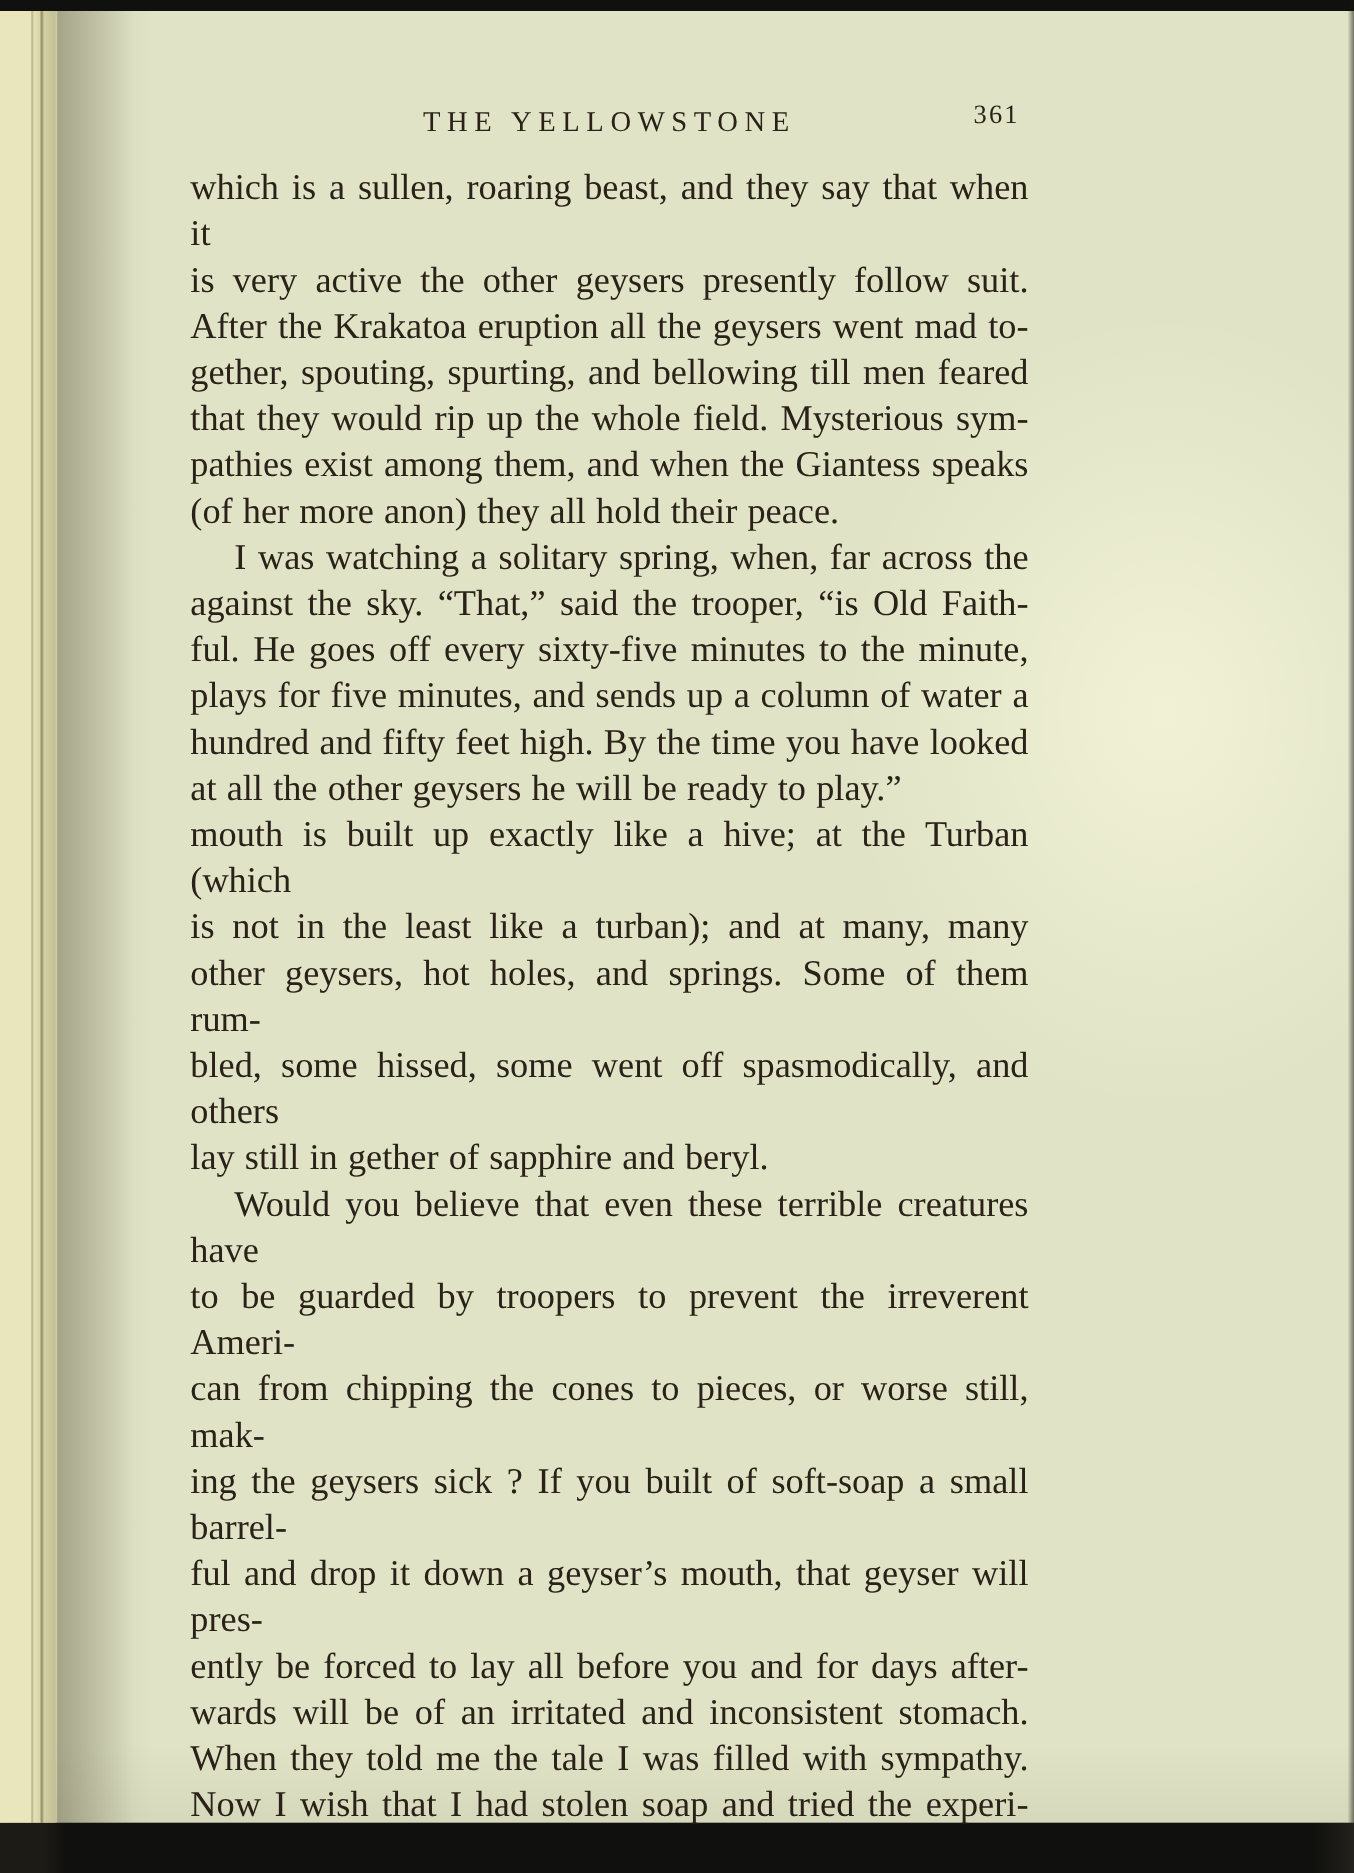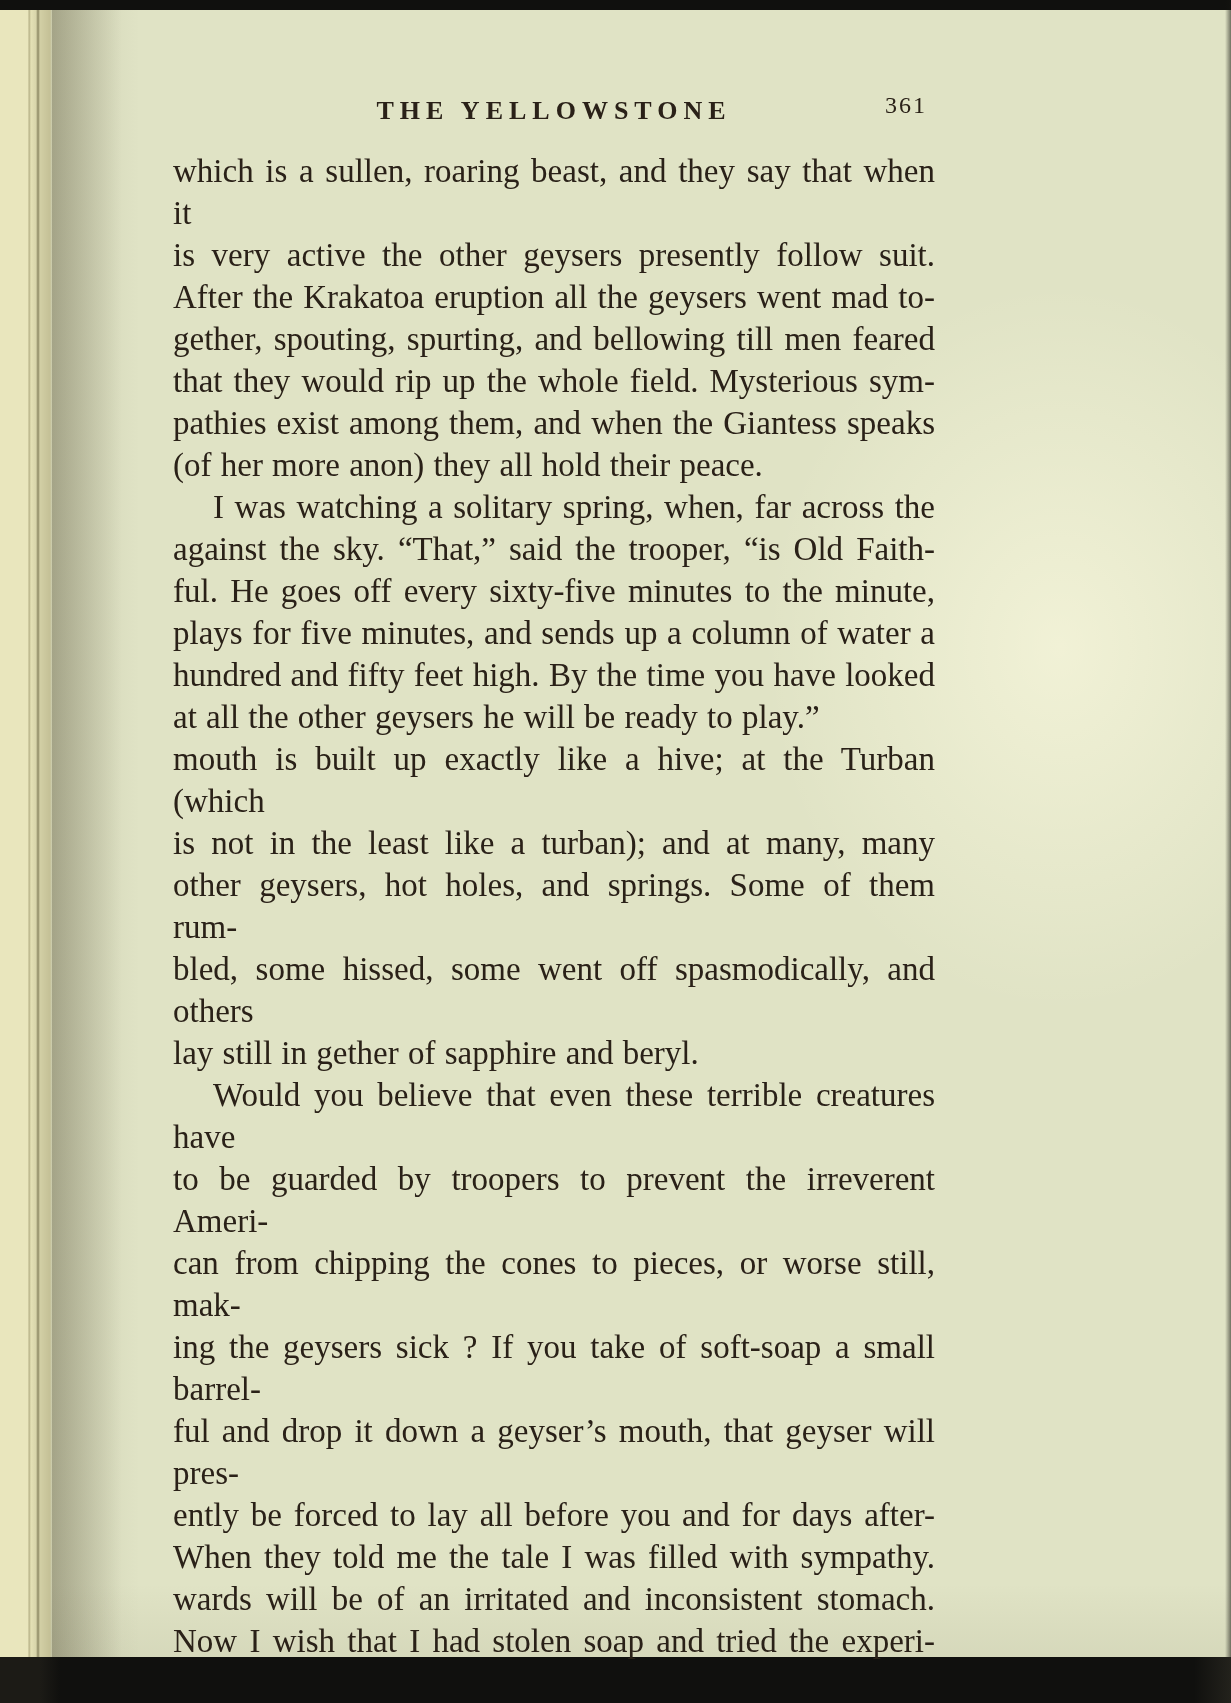--- a/index.html
+++ b/index.html
@@ -60,21 +60,21 @@
     top: 96px;
     left: 173px;
     width: 762px;
     height: 44px;
   }
   .running-title {
     position: absolute;
     left: 0; right: 0;
     text-align: center;
     font-size: 26px;
-    font-weight: bold;
+    font-weight: normal;
     letter-spacing: 6px;
     color: var(--ink);
   }
   .page-number {
     position: absolute;
     right: 8px;
     top: -4px;
     font-size: 24px;
     letter-spacing: 2px;
     color: var(--ink);
@@ -141,22 +141,22 @@
         <div class="line full">mouth is built up exactly like a hive; at the Turban (which</div>
         <div class="line full">is not in the least like a turban); and at many, many</div>
         <div class="line full">other geysers, hot holes, and springs.  Some of them rum-</div>
         <div class="line full">bled, some hissed, some went off spasmodically, and others</div>
         <div class="line">lay still in gether of sapphire and beryl.</div>
       </div>
       <div class="paragraph">
         <div class="line full indent">Would you believe that even these terrible creatures have</div>
         <div class="line full">to be guarded by troopers to prevent the irreverent Ameri-</div>
         <div class="line full">can from chipping the cones to pieces, or worse still, mak-</div>
-        <div class="line full">ing the geysers sick ?  If you take of soft-soap a small barrel-</div>
+        <div class="line full">ing the geysers sick ?  If you built of soft-soap a small barrel-</div>
         <div class="line full">ful and drop it down a geyser’s mouth, that geyser will pres-</div>
         <div class="line full">ently be forced to lay all before you and for days after-</div>
+        <div class="line full">wards will be of an irritated and inconsistent stomach.</div>
         <div class="line full">When they told me the tale I was filled with sympathy.</div>
-        <div class="line full">wards will be of an irritated and inconsistent stomach.</div>
         <div class="line full">Now I wish that I had stolen soap and tried the experi-</div>
       </div>
     </div>
 
 </div>
 
 </body></html>

